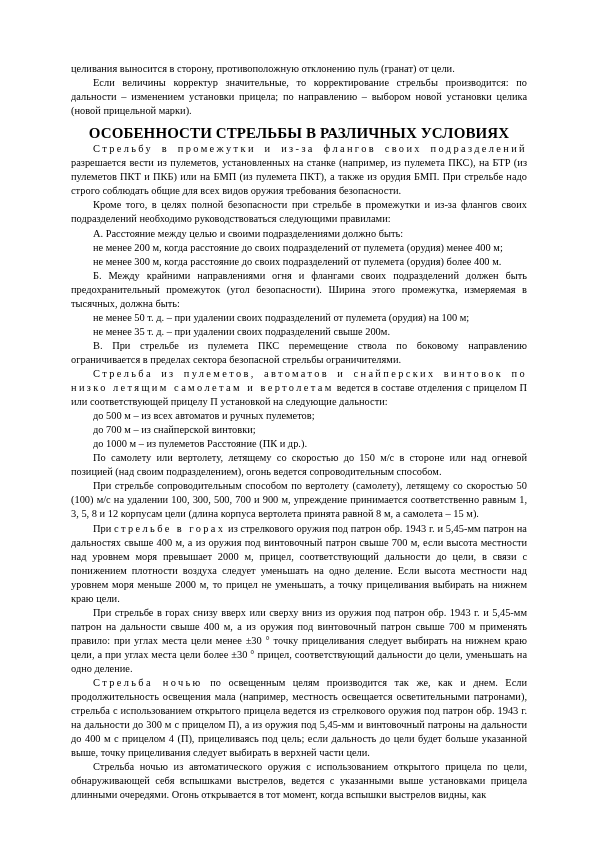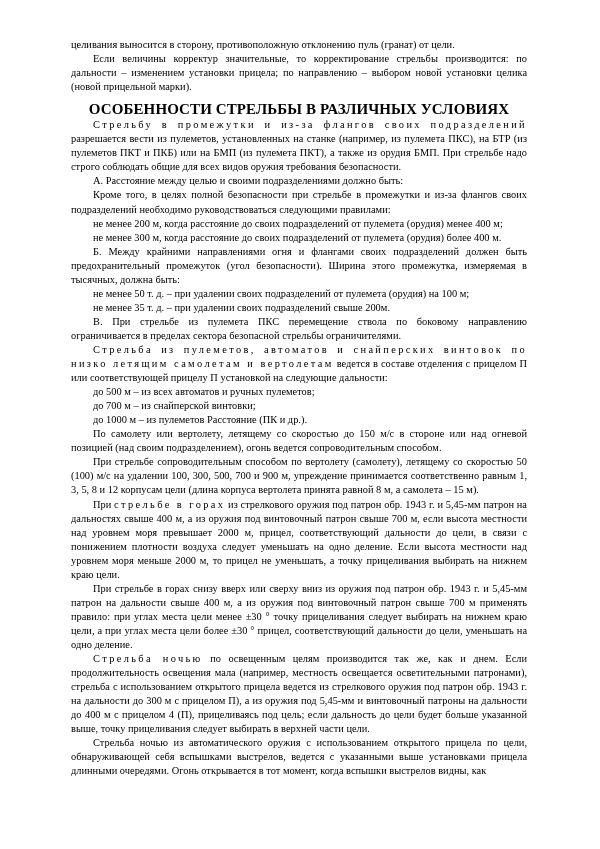--- a/index.html
+++ b/index.html
@@ -33,20 +33,21 @@
   p {
     margin: 0;
     padding: 0;
     text-align: justify;
   }
   p.indent {
     text-indent: 22px;
   }
   p.noindent {
     text-indent: 0;
+    margin-top: 24px;
   }
   h1.section-heading {
     font-size: 15px;
     line-height: 14.05px;
     font-weight: bold;
     text-align: center;
     margin: 8px 0 2px 0;
     padding: 0;
     letter-spacing: 0.1px;
   }
@@ -61,23 +62,23 @@
   <div class="doc-body">
 
     <p class="noindent">целивания выносится в сторону, противоположную отклонению пуль (гранат) от цели.</p>
 
     <p class="indent">Если величины корректур значительные, то корректирование стрельбы производится: по дальности – изменением установки прицела; по направлению – выбором новой установки целика (новой прицельной марки).</p>
 
     <h1 class="section-heading">ОСОБЕННОСТИ СТРЕЛЬБЫ В РАЗЛИЧНЫХ УСЛОВИЯХ</h1>
 
     <p class="indent"><span class="sp">Стрельбу в промежутки и из-за флангов своих подразделений</span><span> разрешается вести из пулеметов, установленных на станке (например, из пулемета ПКС), на БТР (из пулеметов ПКТ и ПКБ) или на БМП (из пулемета ПКТ), а также из орудия БМП. При стрельбе надо строго соблюдать общие для всех видов оружия требования безопасности.</span></p>
 
+    <p class="indent">Кроме того, в целях полной безопасности при стрельбе в промежутки и из-за флангов своих подразделений необходимо руководствоваться следующими правилами:</p>
+
     <p class="indent">А. Расстояние между целью и своими подразделениями должно быть:</p>
-
-    <p class="indent">Кроме того, в целях полной безопасности при стрельбе в промежутки и из-за флангов своих подразделений необходимо руководствоваться следующими правилами:</p>
 
     <p class="indent">не менее 200 м, когда расстояние до своих подразделений от пулемета (орудия) менее 400 м;</p>
 
     <p class="indent">не менее 300 м, когда расстояние до своих подразделений от пулемета (орудия) более 400 м.</p>
 
     <p class="indent">Б. Между крайними направлениями огня и флангами своих подразделений должен быть предохранительный промежуток (угол безопасности). Ширина этого промежутка, измеряемая в тысячных, должна быть:</p>
 
     <p class="indent">не менее 50 т. д. – при удалении своих подразделений от пулемета (орудия) на 100 м;</p>
 
     <p class="indent">не менее 35 т. д. – при удалении своих подразделений свыше 200м.</p>

